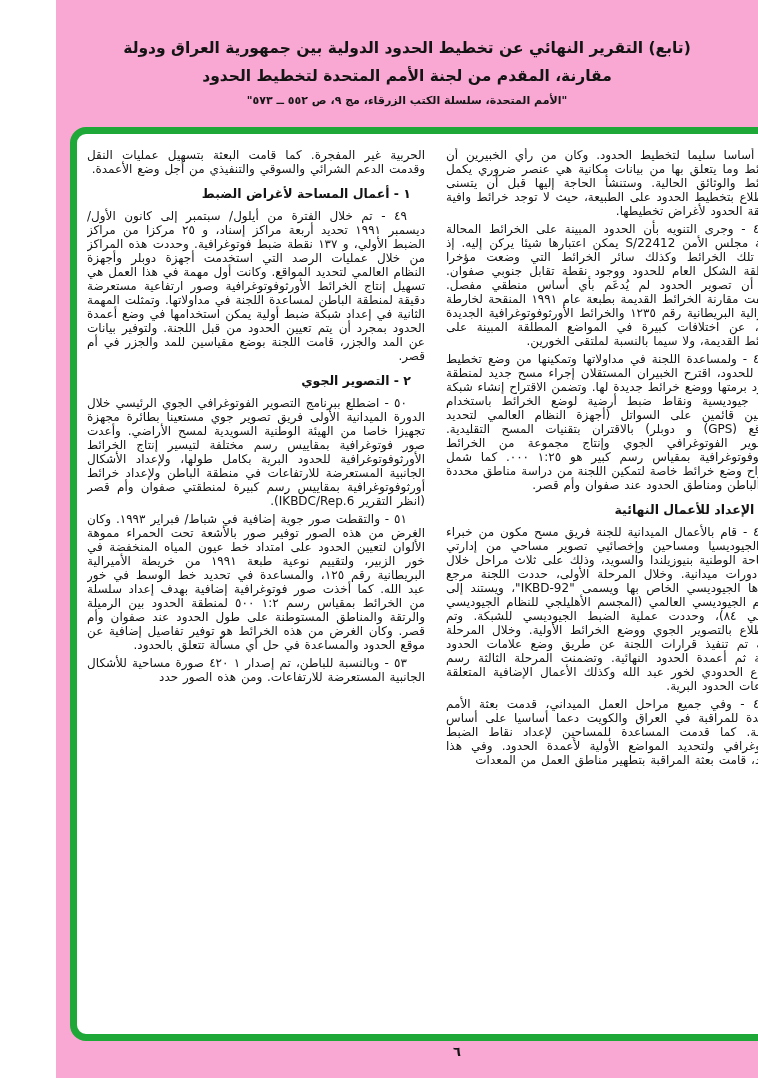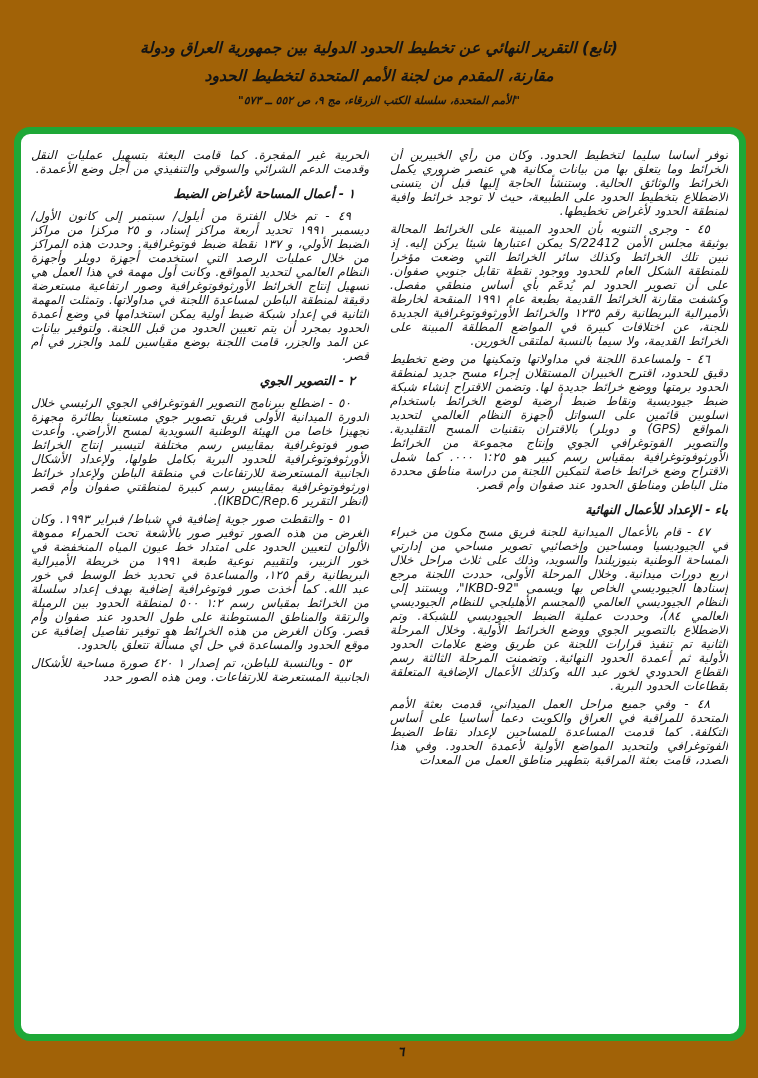--- a/index.html
+++ b/index.html
@@ -3,27 +3,26 @@
 <meta charset="utf-8">
 <style>
   html, body {
     margin: 0;
     padding: 0;
     background: #ffffff;
     font-family: "DejaVu Sans", sans-serif;
   }
   .page {
     position: relative;
-    width: 758px;
+    width: 702px;
     height: 1078px;
-    background: #a16207;
+    background: #f9a8d4;
     overflow: hidden;
     direction: rtl;
     color: #141414;
-    font-style: italic;
   }
   
   .title-block {
     position: absolute;
     top: 34px;
     left: 0;
     width: 100%;
     text-align: center;
   }
   .title-line {

